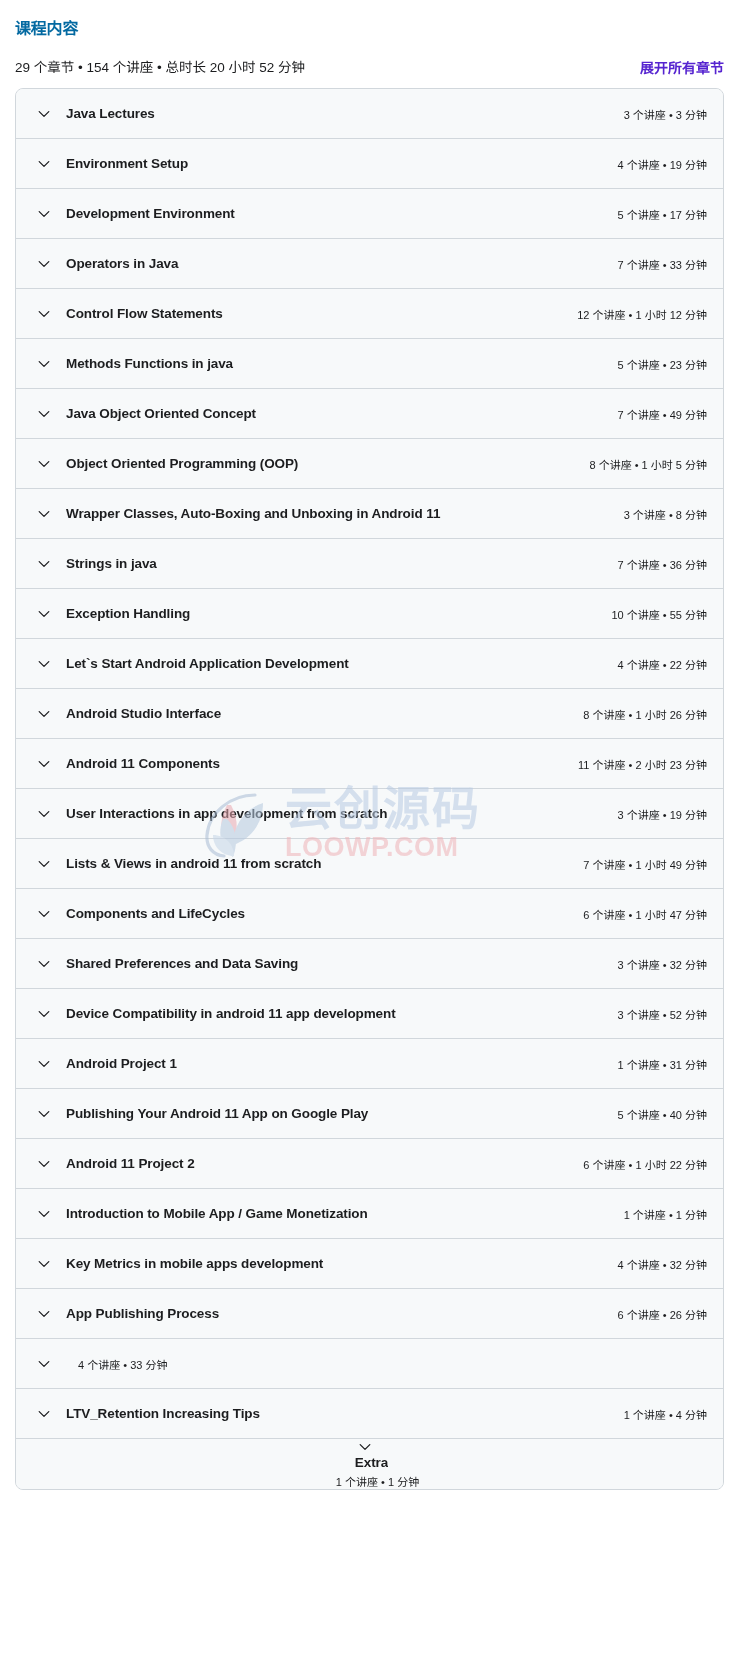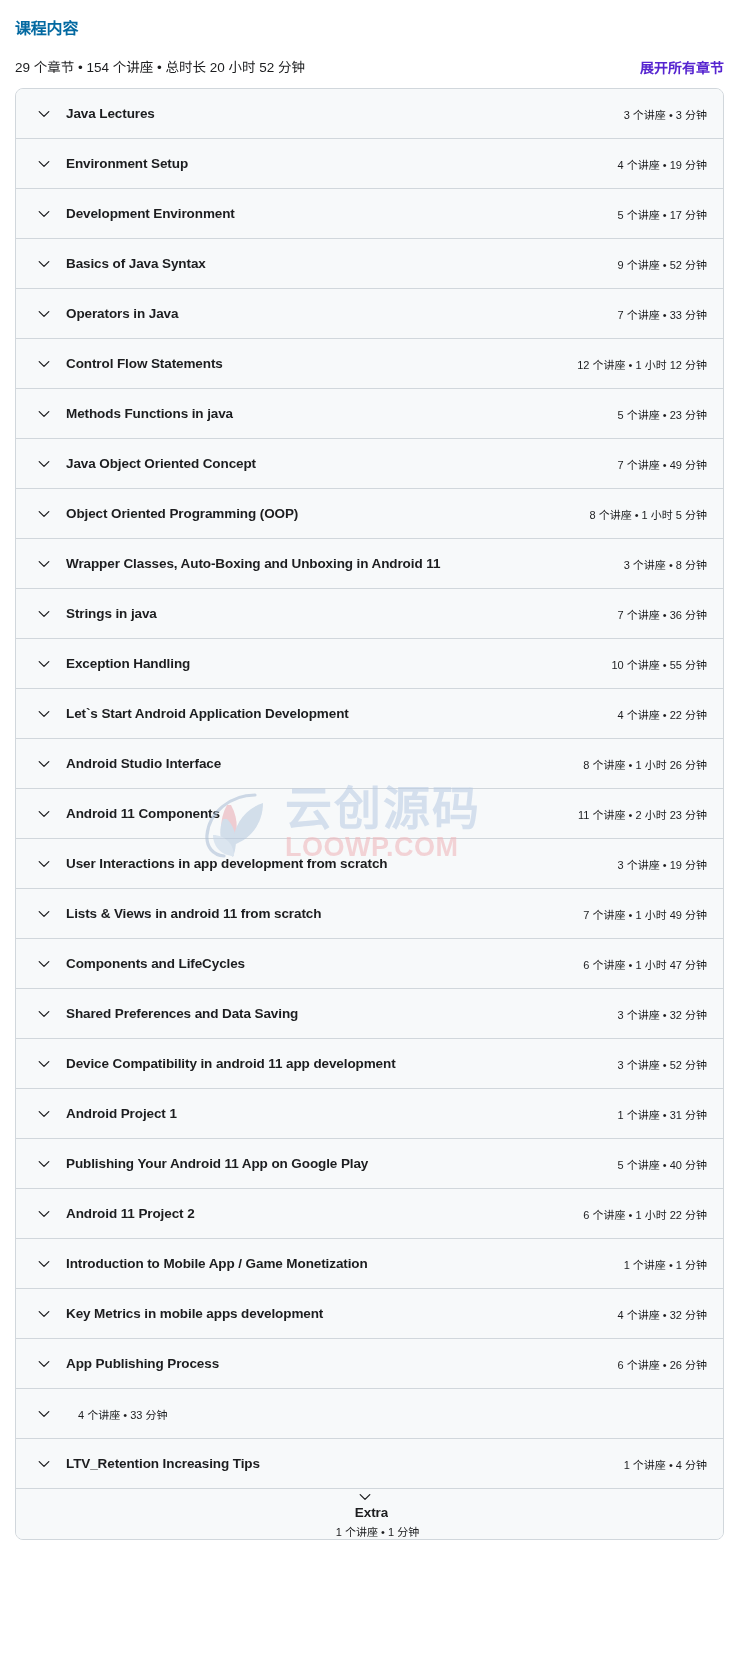--- a/index.html
+++ b/index.html
@@ -185,29 +185,20 @@
         <span class="section-meta">4 个讲座 • 19 分钟</span>
       </div>
       <div class="section-row">
         <span class="chevron-icon">
           <svg viewBox="0 0 16 16" aria-hidden="true">
             <path d="M3.2 5.6 L8 10.4 L12.8 5.6" fill="none" stroke="currentColor" stroke-width="1.25" stroke-linecap="round" stroke-linejoin="round"></path>
           </svg>
         </span>
         <span class="section-title">Development Environment</span>
         <span class="section-meta">5 个讲座 • 17 分钟</span>
-      </div>
-      <div class="section-row">
-        <span class="chevron-icon">
-          <svg viewBox="0 0 16 16" aria-hidden="true">
-            <path d="M3.2 5.6 L8 10.4 L12.8 5.6" fill="none" stroke="currentColor" stroke-width="1.25" stroke-linecap="round" stroke-linejoin="round"></path>
-          </svg>
-        </span>
-        <span class="section-title">Basics of Java Syntax</span>
-        <span class="section-meta">9 个讲座 • 52 分钟</span>
       </div>
       <div class="section-row">
         <span class="chevron-icon">
           <svg viewBox="0 0 16 16" aria-hidden="true">
             <path d="M3.2 5.6 L8 10.4 L12.8 5.6" fill="none" stroke="currentColor" stroke-width="1.25" stroke-linecap="round" stroke-linejoin="round"></path>
           </svg>
         </span>
         <span class="section-title">Operators in Java</span>
         <span class="section-meta">7 个讲座 • 33 分钟</span>
       </div>

